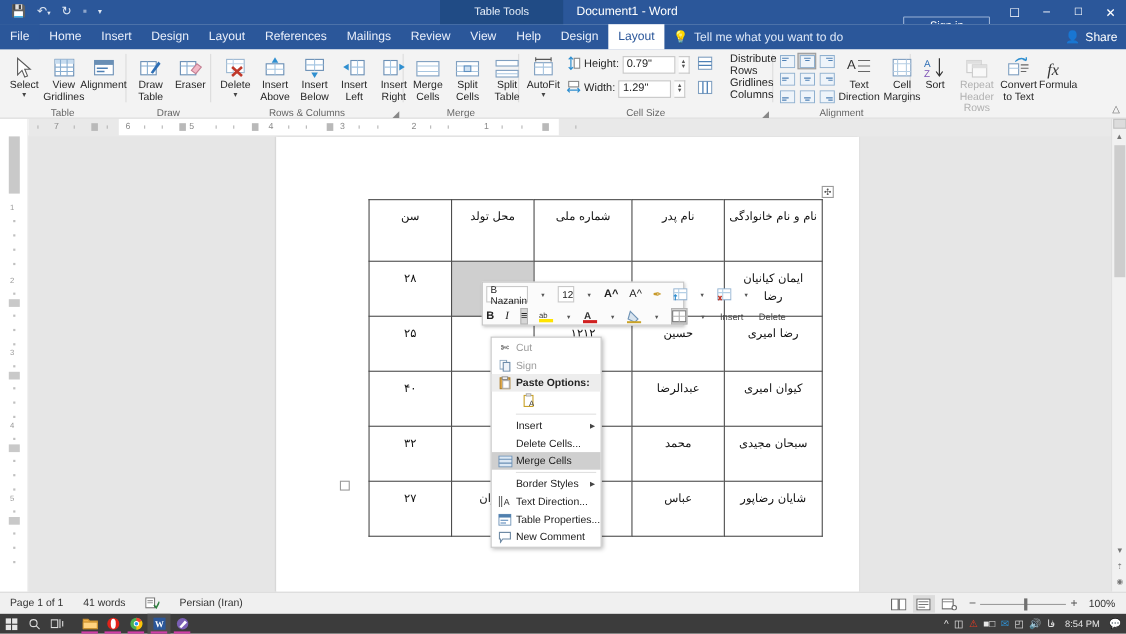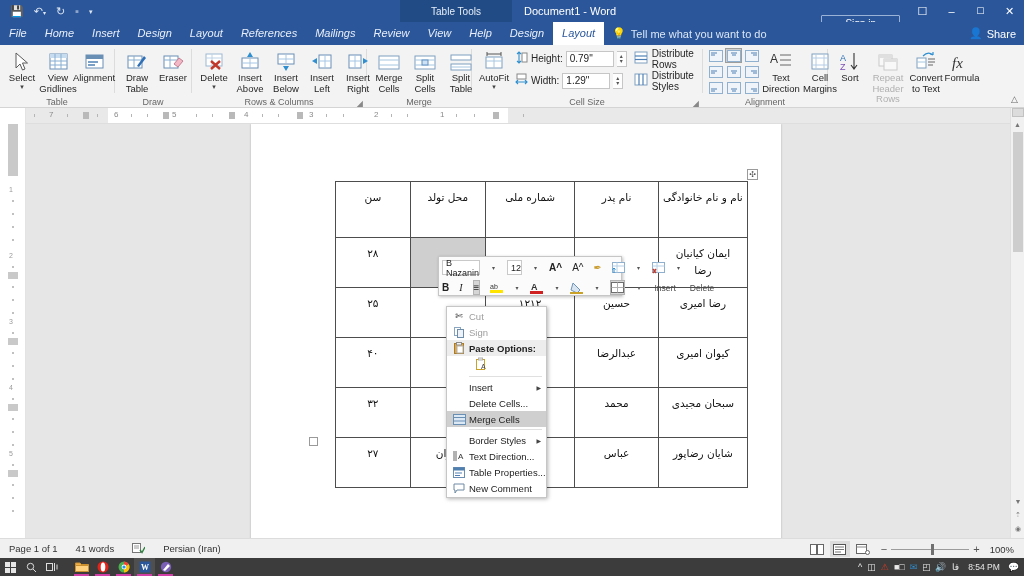--- a/index.html
+++ b/index.html
@@ -36,21 +36,21 @@
     border:1px solid #9ab2d6; color:#fff; font-size:10px;
     display:flex; align-items:center; border-radius:1px;
   }
   
   .tabrow{
     height:23px; background:#2b579a; display:flex; align-items:flex-end;
     position:relative; color:#fff;
   }
   .tab{
     padding:0 9px; height:23px; line-height:23px; font-size:11px; color:#e8eefa;
-    cursor:default; white-space:nowrap;font-style:italic;
+    cursor:default; white-space:nowrap;
   }
   .tab.file{ background:#2b579a; }
   .tab.ctx{ color:#eaf0fb; }
   .tab.active{ background:#fff; color:#2b579a; }
   .tellme{
     display:flex; align-items:center; gap:5px; color:#dbe6f7; font-size:11px;
     padding-left:8px; height:23px;
   }
   .share{
     position:absolute; right:8px; top:0; height:23px; display:flex; align-items:center;
@@ -78,21 +78,21 @@
   .caret{ font-size:7px; line-height:6px; color:#444;}
   .smallrow{ display:flex; align-items:center; gap:3px; font-size:10px; color:#262626;
     height:19px; }
   .spin{
     width:48px; height:16px; border:1px solid #c6c6c6; background:#fff; font-size:10px;
     display:flex; align-items:center; padding-left:3px; color:#222;
   }
   .spinbtns{ width:10px; height:16px; border:1px solid #c6c6c6; border-left:0; background:#fdfdfd;
      display:flex; flex-direction:column; align-items:center; justify-content:center; font-size:6px;
      color:#555; line-height:5px;}
-  .chk{ display:flex; align-items:center; gap:4px; font-size:10px; height:19px; color:#262626;justify-content:space-between;}
+  .chk{ display:flex; align-items:center; gap:16px; font-size:10px; height:19px; color:#262626;justify-content:space-between;}
   .aligngrid{ display:grid; grid-template-columns:repeat(3,17px); grid-template-rows:repeat(3,15px);
      gap:1px; padding-top:1px;}
   .alcell{ border:1px solid transparent; display:flex; align-items:center; justify-content:center;}
   .alcell.sel{ background:#cfcfcf; border:1px solid #9d9d9d;}
   .dlg{ position:absolute; right:3px; bottom:0px; font-size:8px; color:#888; }
   .collapse{ position:absolute; right:6px; bottom:3px; font-size:9px; color:#666;}
   
   .workarea{ position:absolute; left:0; top:108px; right:0; bottom:38px; background:#e6e6e6; }
   .hruler{
     position:absolute; left:26px; top:0; right:14px; height:16px; background:#fff;
@@ -505,21 +505,21 @@
           <span>Distribute Rows</span>
         </div>
         <div class="chk">
           <span>
             <svg width="14" height="13" viewBox="0 0 14 13">
                 <rect x="1" y="1" width="12" height="11" fill="#fff" stroke="#7f9fc0"></rect>
                 <line x1="5" y1="1" x2="5" y2="12" stroke="#4e80b5" stroke-width="1.2"></line>
                 <line x1="9" y1="1" x2="9" y2="12" stroke="#4e80b5" stroke-width="1.2"></line>
               </svg>
           </span>
-          <span>Distribute Styles</span>
+          <span>Gridlines Columns</span>
         </div>
       </div>
     </div>
     <div class="rgroup-label">Cell Size</div>
     <div class="dlg">◢</div>
   </div>
   <div class="rsep"></div>
 
   <div class="rgroup" style="width:124px">
     <div class="rgroup-body" style="gap:3px;">

